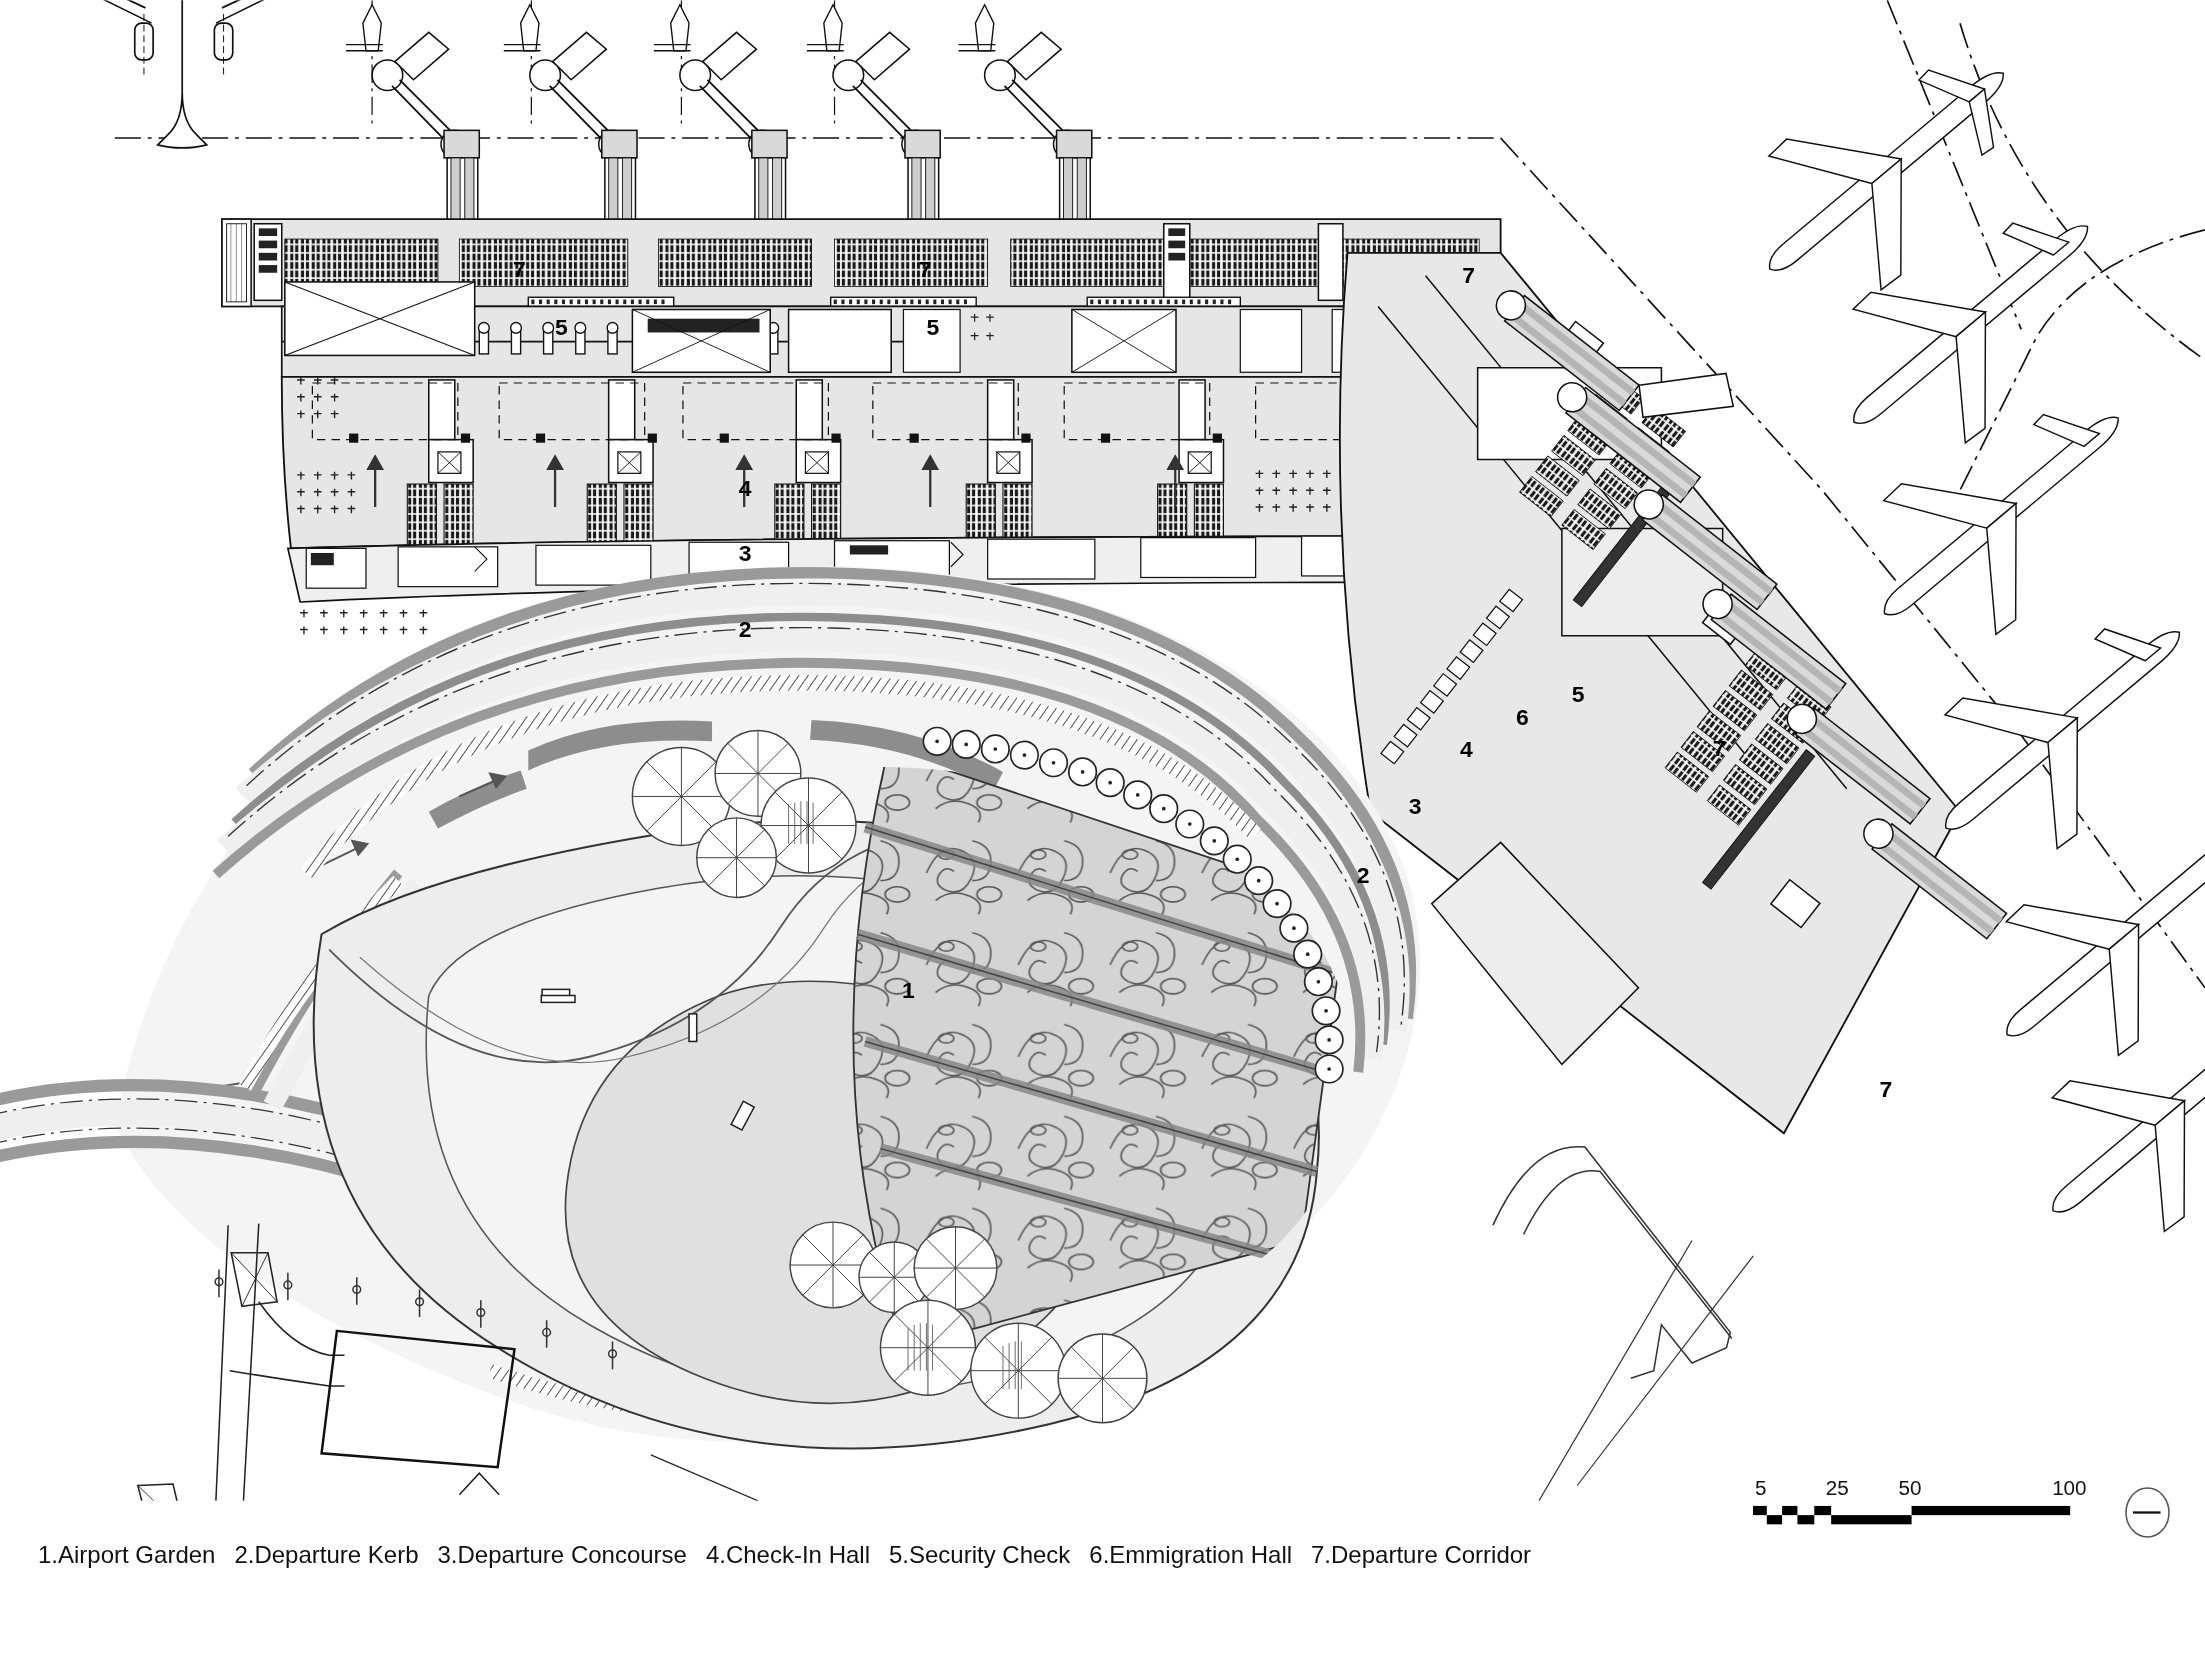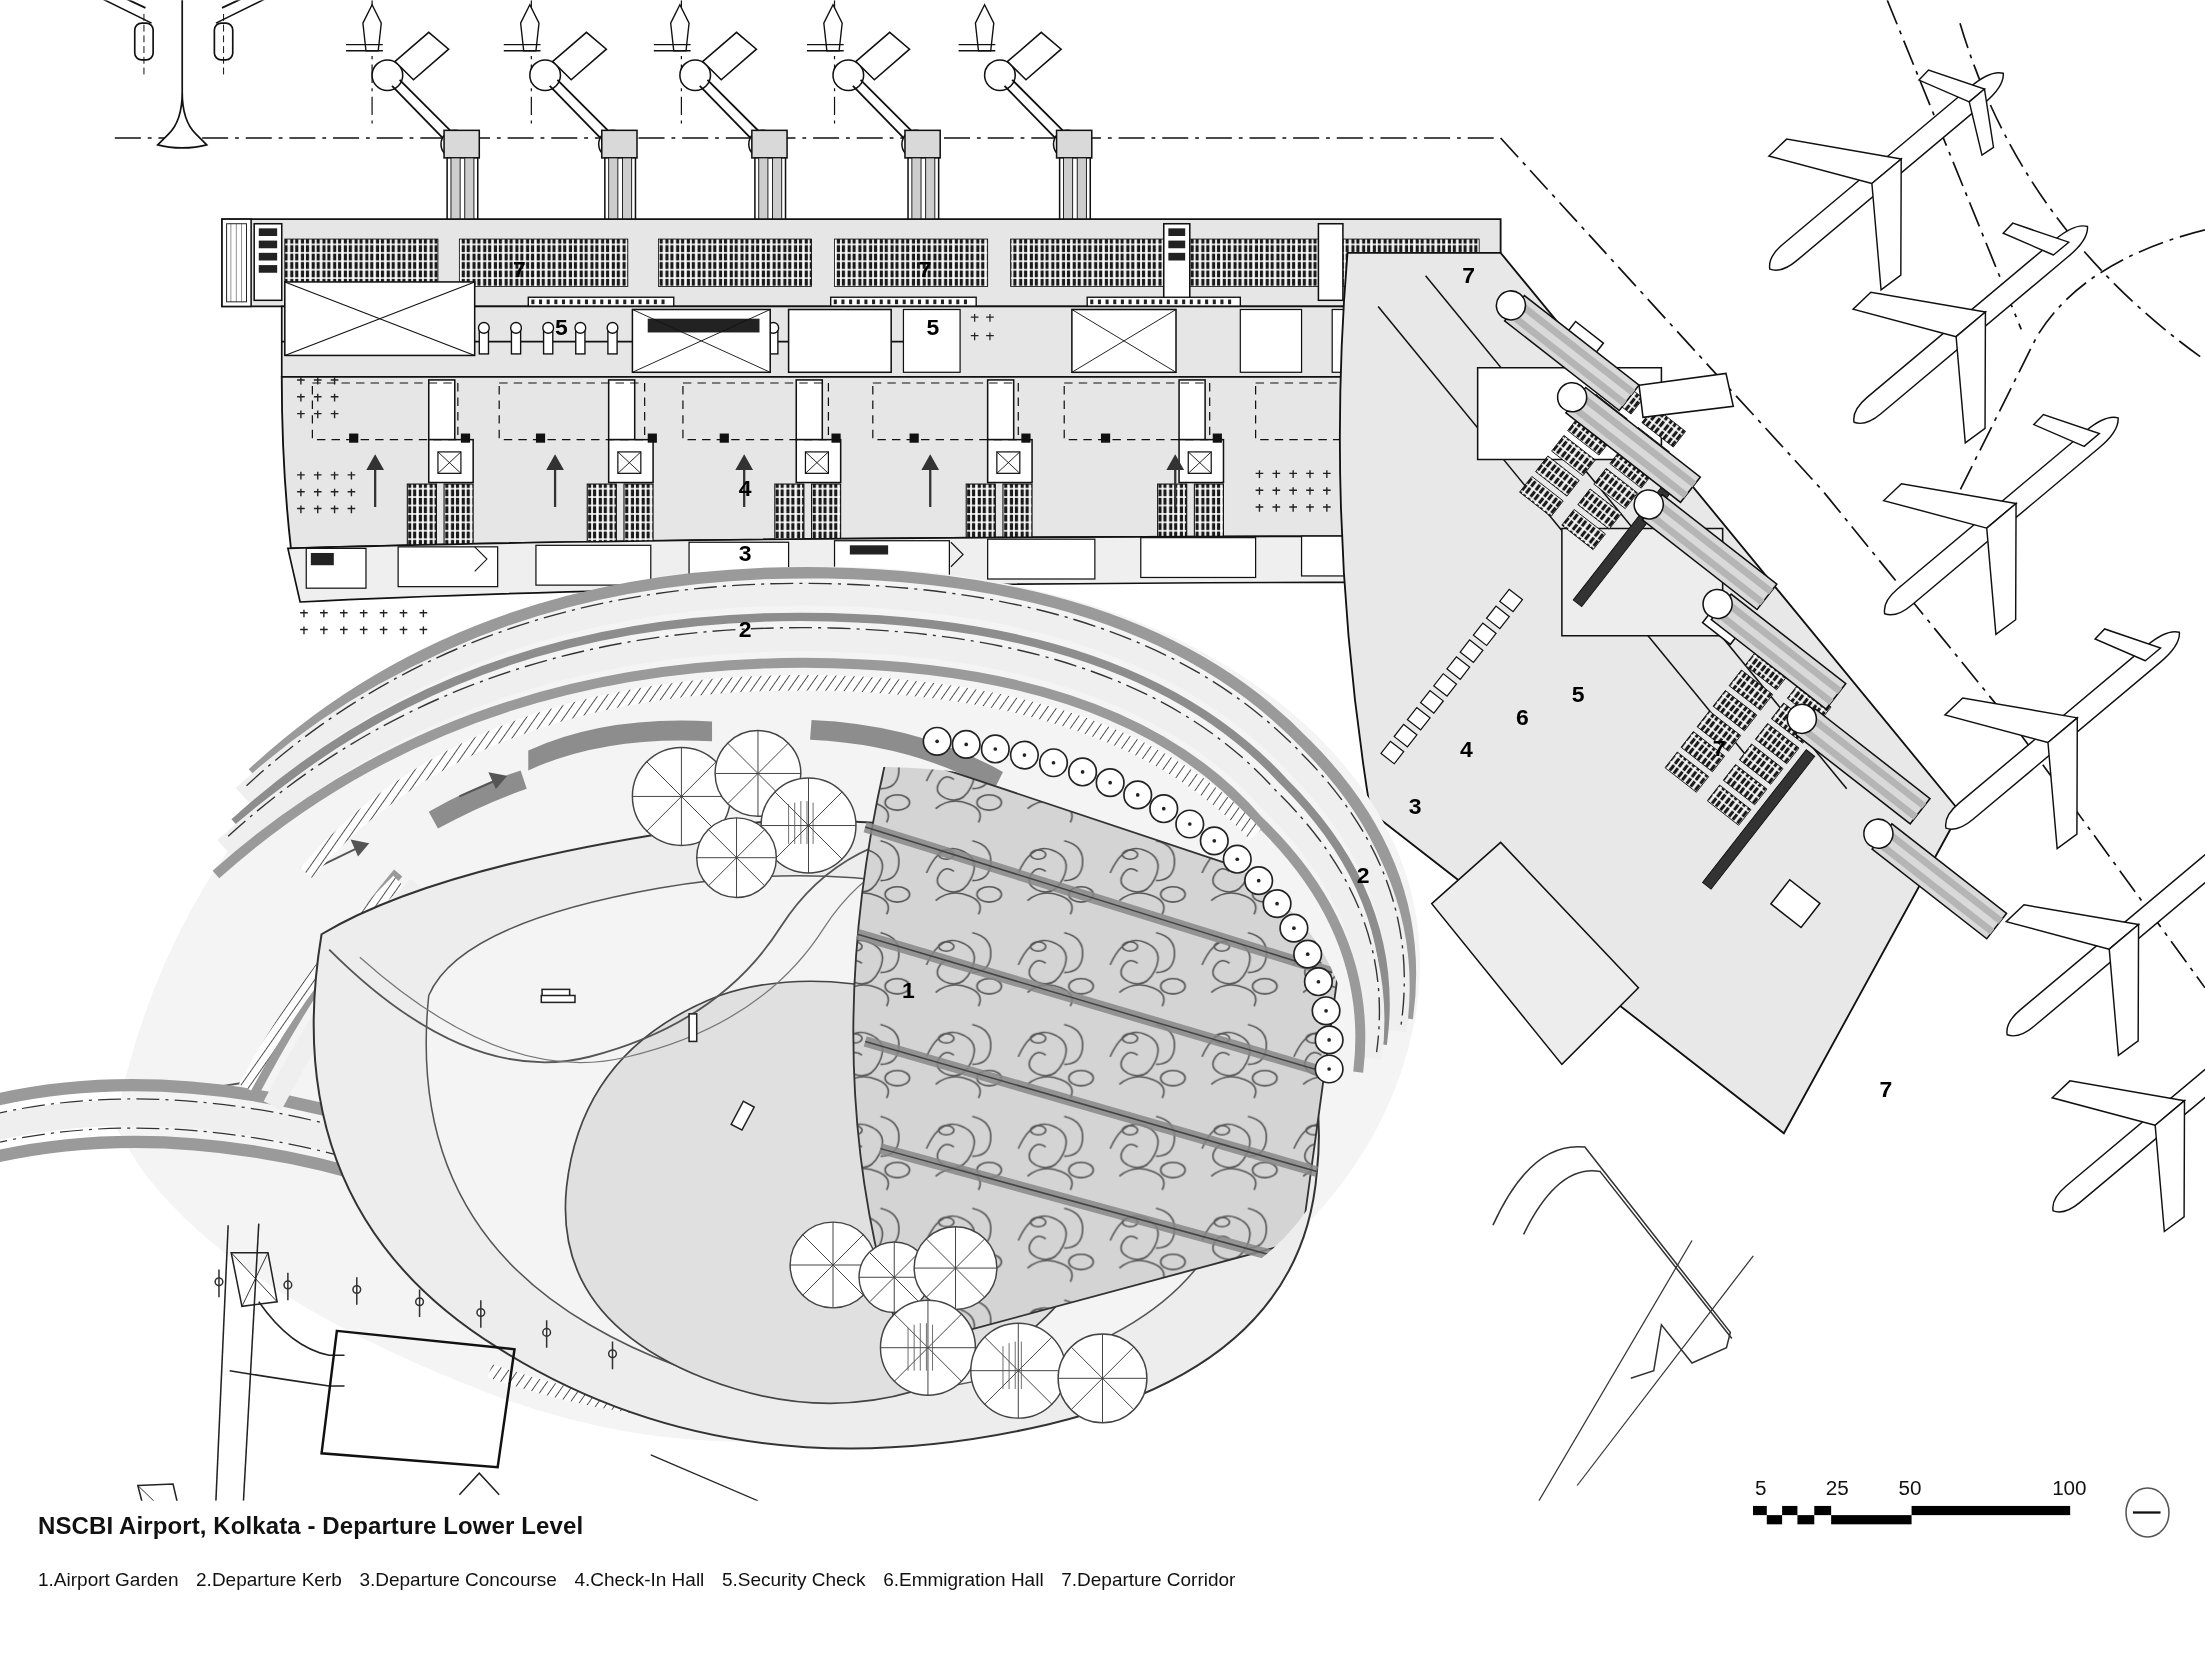--- a/index.html
+++ b/index.html
@@ -9,21 +9,21 @@
     font-family:"Liberation Sans", sans-serif;color:#000;
   }
   #sheet{position:absolute;inset:0;background:#fff;}
   #plan{position:absolute;left:0;top:0;width:2205px;height:1501px;}
   .titleblock{position:absolute;left:38px;top:1512px;width:1455px;}
   .title{
     font-size:24px;font-weight:700;letter-spacing:0.1px;color:#111;
     white-space:nowrap;
   }
   .legend{
-    margin-top:29px;font-size:19px;font-weight:400;color:#111;white-space:nowrap;
+    margin-top:29px;font-size:24px;font-weight:400;color:#111;white-space:nowrap;
   }
   .legend span{margin-right:12.3px;}
   .scalewrap{position:absolute;left:1753px;top:1463px;width:429px;height:92px;}
   .scale-svg{display:block;}
   .north{position:absolute;left:2113px;top:1478px;}
   .roomnum{
     font-weight:700;font-size:30px;fill:#000;
   }
 </style>
 </head>
@@ -943,21 +943,20 @@
           <text x="1980" y="947" class="roomnum" font-family="Liberation Sans, sans-serif">6</text>
           <text x="2053" y="917" class="roomnum" font-family="Liberation Sans, sans-serif">5</text>
           <text x="2237" y="987" class="roomnum" font-family="Liberation Sans, sans-serif">7</text>
           <text x="2455" y="1432" class="roomnum" font-family="Liberation Sans, sans-serif">7</text>
         </g>
 
     </g>
   </svg>
 
   <div class="titleblock">
-    <div class="title">NSCBI Airport, Kolkata - Departure Lower Level</div>
     <div class="legend">
       <span>1.Airport Garden</span>
       <span>2.Departure Kerb</span>
       <span>3.Departure Concourse</span>
       <span>4.Check-In Hall</span>
       <span>5.Security Check</span>
       <span>6.Emmigration Hall</span>
       <span>7.Departure Corridor</span>
     </div>
   </div>

